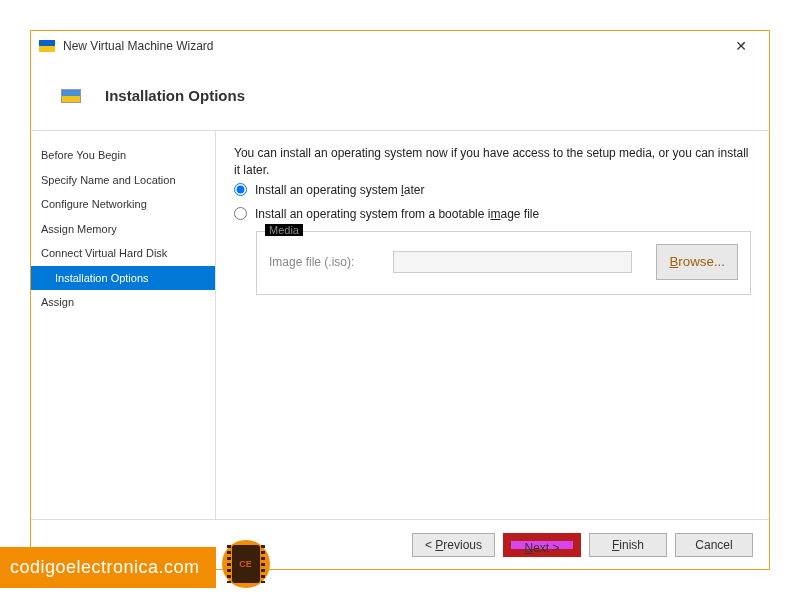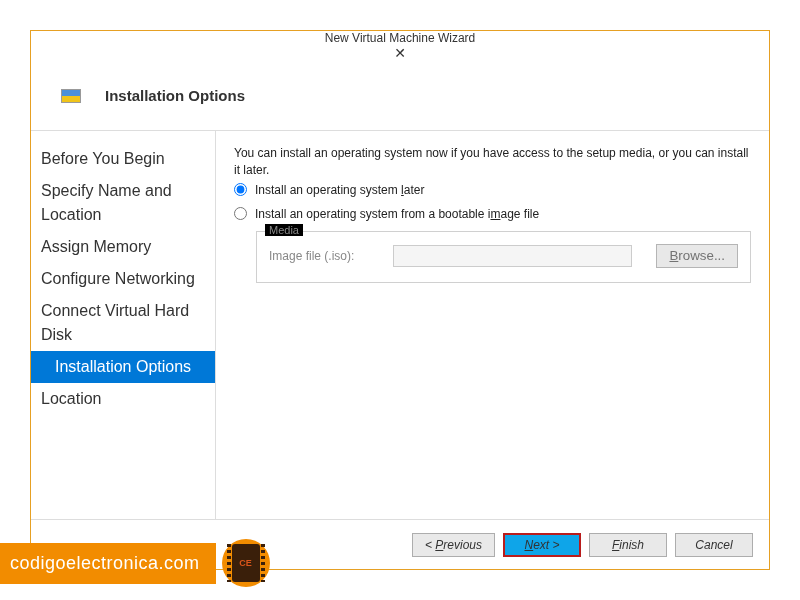--- a/index.html
+++ b/index.html
@@ -22,21 +22,20 @@
       background: #fff;
       display: flex;
       flex-direction: column;
     }
     .titlebar {
       height: 30px;
       display: flex;
       align-items: center;
       padding: 0 8px;
       background: #fff;
-      flex-direction: column;
     }
     .titlebar .app-icon {
       width: 16px;
       height: 12px;
       margin-right: 8px;
       display: flex;
       flex-direction: column;
     }
     .app-icon .blue { flex: 1; background: #0a5fc9; }
     .app-icon .yellow { flex: 1; background: #f0c419; }
@@ -79,21 +78,21 @@
     .sidebar {
       width: 185px;
       border-right: 1px solid #ddd;
       padding-top: 12px;
       background: #fff;
     }
     .sidebar-item {
       padding: 4px 10px 4px 10px;
       color: #333;
       cursor: pointer;
-      font-size: 16px;
+      font-size: 11px;
       line-height: 1.5;
     }
     .sidebar-item.selected {
       background: #0078d7;
       color: #fff;
       padding-left: 24px;
     }
     .content {
       flex: 1;
       padding: 14px 18px;
@@ -137,25 +136,25 @@
       width: 100px;
     }
     .fieldset-row input[type="text"] {
       flex: 1;
       height: 22px;
       border: 1px solid #ccc;
       background: #f5f5f5;
       padding: 0 4px;
     }
     .fieldset-row button {
-      height: 24px;
+      height: 36px;
       padding: 0 12px;
       background: #e8e8e8;
       border: 1px solid #b5b5b5;
-      color: #737373;
+      color: #a16207;
       cursor: default;
     }
     .footer {
       height: 50px;
       border-top: 1px solid #ddd;
       display: flex;
       align-items: center;
       justify-content: flex-end;
       padding: 0 16px;
       gap: 8px;
@@ -163,34 +162,33 @@
     }
     .footer button {
       height: 24px;
       min-width: 78px;
       padding: 0 12px;
       background: #e9e9e9;
       border: 1px solid #adadad;
       color: #333;
       font-size: 12px;
       cursor: pointer;
-      font-style: italic;
     }
     .footer button.primary {
-      border: 2px solid #b91c1c;
-      background: #0ea5e9;
+      border: 8px solid #b91c1c;
+      background: #d946ef;
     }
     .underline { text-decoration: underline; }
     .watermark {
       position: absolute;
       left: 0;
       bottom: 12px;
       height: 50px;
       display: flex;
-      align-items: center;
+      align-items: flex-end;
       z-index: 10;
     }
     .watermark .bar {
       background: #f28c00;
       color: #fff;
       font-size: 18px;
       padding: 10px 16px 10px 10px;
       font-weight: 400;
       letter-spacing: 0.5px;
     }
@@ -247,25 +245,25 @@
       <div class="blue"></div>
       <div class="yellow"></div>
     </div>
     <h1>Installation Options</h1>
   </div>
 
   <div class="body">
     <div class="sidebar">
       <div class="sidebar-item"><span>Before You Begin</span></div>
       <div class="sidebar-item"><span>Specify Name and Location</span></div>
+      <div class="sidebar-item"><span>Configure Networking</span></div>
       <div class="sidebar-item"><span>Assign Memory</span></div>
-      <div class="sidebar-item"><span>Configure Networking</span></div>
       <div class="sidebar-item"><span>Connect Virtual Hard Disk</span></div>
       <div class="sidebar-item selected"><span>Installation Options</span></div>
-      <div class="sidebar-item"><span>Location</span></div>
+      <div class="sidebar-item"><span>Assign</span></div>
     </div>
 
     <div class="content">
       <p class="desc">You can install an operating system now if you have access to the setup media, or you can install it later.</p>
 
       <div class="radio-row">
         <input type="radio" name="install" checked="" style="">
         <span>Install an operating system <span class="underline">l</span>ater</span>
       </div>
 

